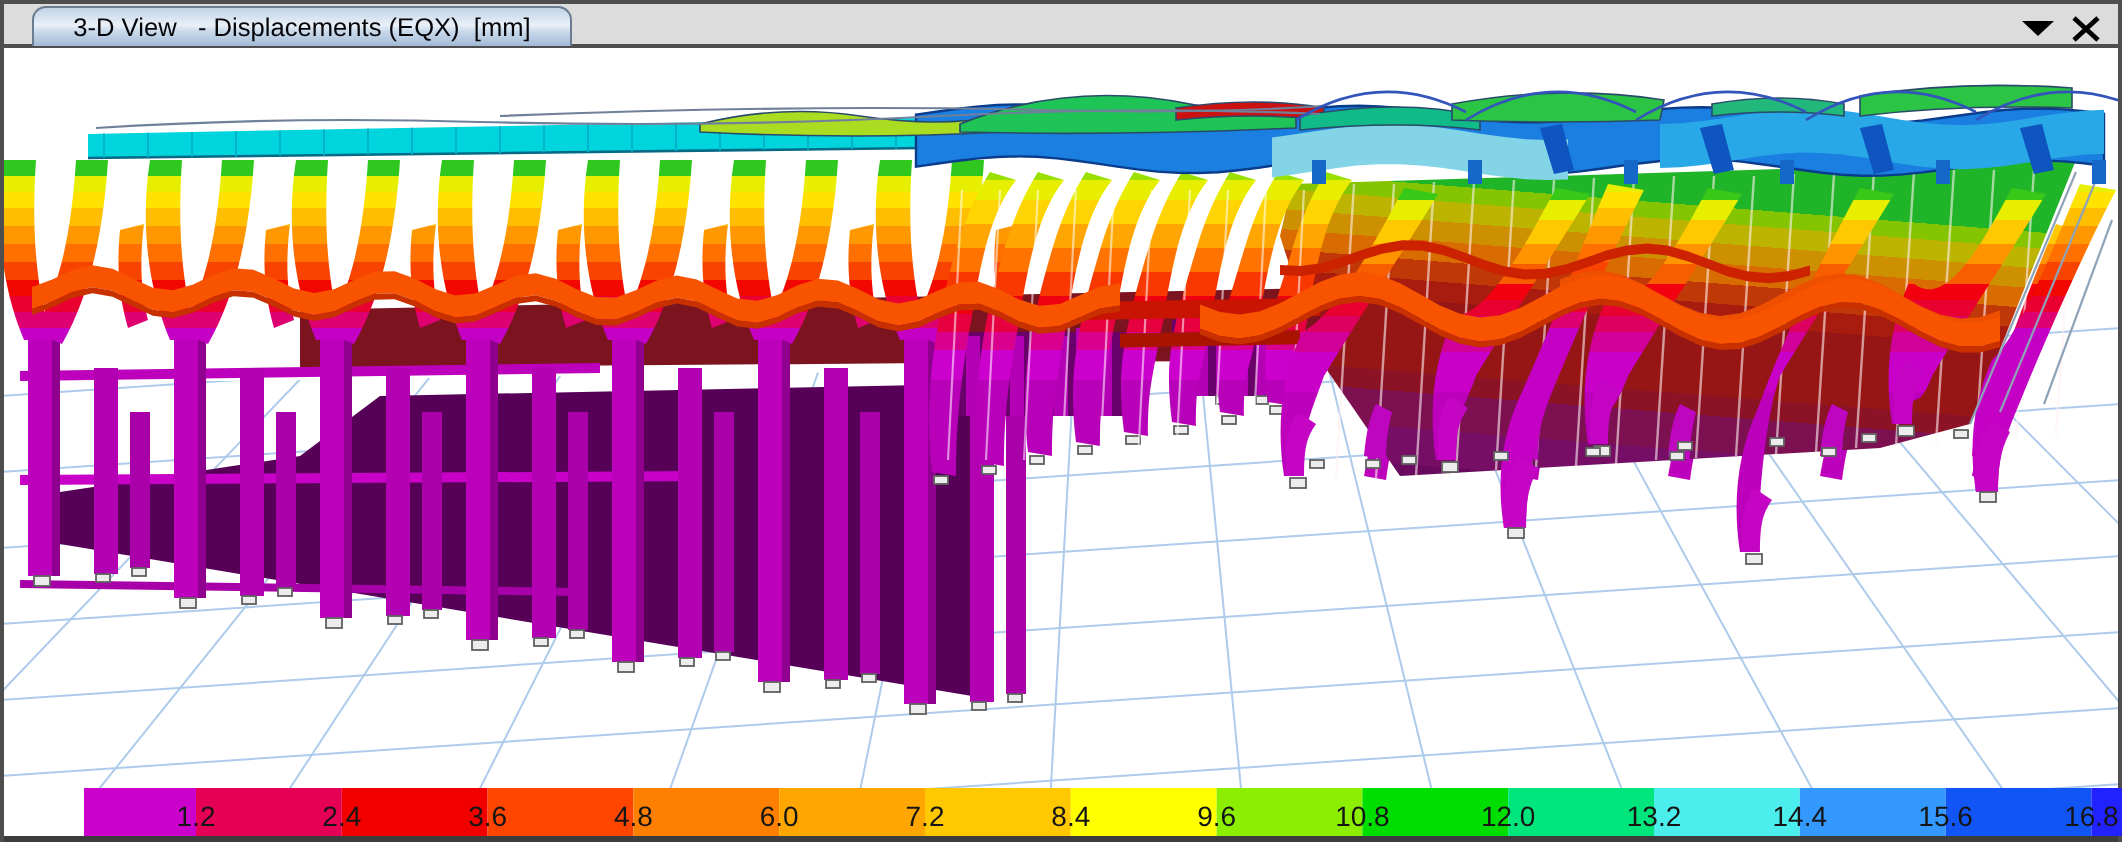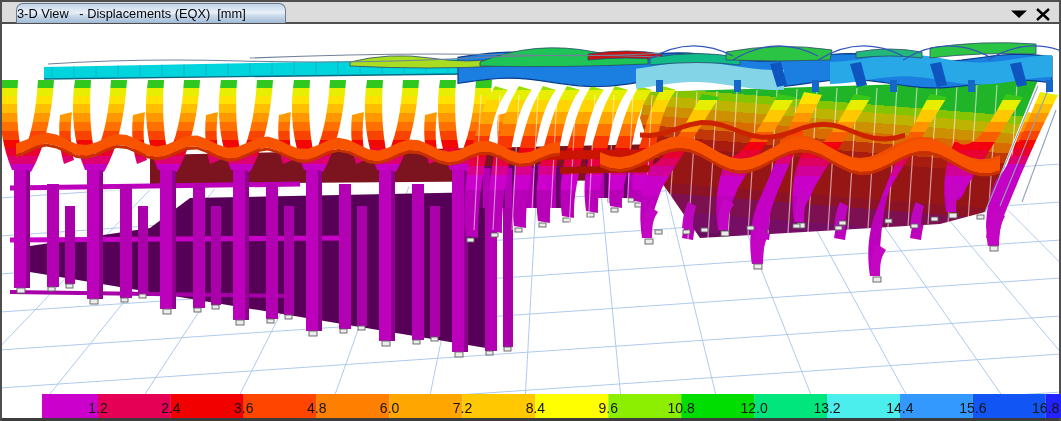--- a/index.html
+++ b/index.html
@@ -5,21 +5,21 @@
   html,body{margin:0;padding:0;background:#fff;}
   body{width:1061px;height:421px;overflow:hidden;font-family:"Liberation Sans",sans-serif;}
   #win{position:relative;width:1061px;height:421px;box-sizing:border-box;
        border-left:2px solid #4e4e4e;border-right:2px solid #4e4e4e;border-top:2px solid #4e4e4e;}
   #titlebar{position:absolute;left:0;top:0;width:1057px;height:20px;background:#dcdcdc;
        border-bottom:2px solid #4e4e4e;box-sizing:content-box;}
   #tab{position:absolute;left:14px;top:1px;width:268px;height:19px;
        background:linear-gradient(to bottom,#c3d4e6 0%,#d3e0ee 20%,#e9f0f8 45%,#c9d9ea 62%,#adc3dc 90%,#a0b8d6 100%);
        border-left:1.5px solid #6a7c90;border-right:1.5px solid #6a7c90;border-top:1.5px solid #6a7c90;
        border-top-left-radius:7px;border-top-right-radius:7px;
-       font-size:12.8px;color:#05050a;line-height:20px;}
+       text-align:center;font-size:12.8px;color:#05050a;line-height:20px;}
   #view{position:absolute;left:0;top:22px;width:1057px;height:370px;background:#fff;}
   #cbar{position:absolute;left:0;top:392px;width:1057px;height:24px;margin-left:40px;}
   #bstrip{position:absolute;left:0;top:416px;width:1057px;height:3px;background:#3c3c3c;}
 </style>
 </head>
 <body>
 <div id="win">
   <div id="titlebar">
     <div id="tab">3-D View&nbsp;&nbsp; - Displacements (EQX)&nbsp; [mm]</div>
     <svg id="tbicons2" style="position:absolute;right:0;top:0;" width="70" height="24" viewBox="991 0 70 24">

